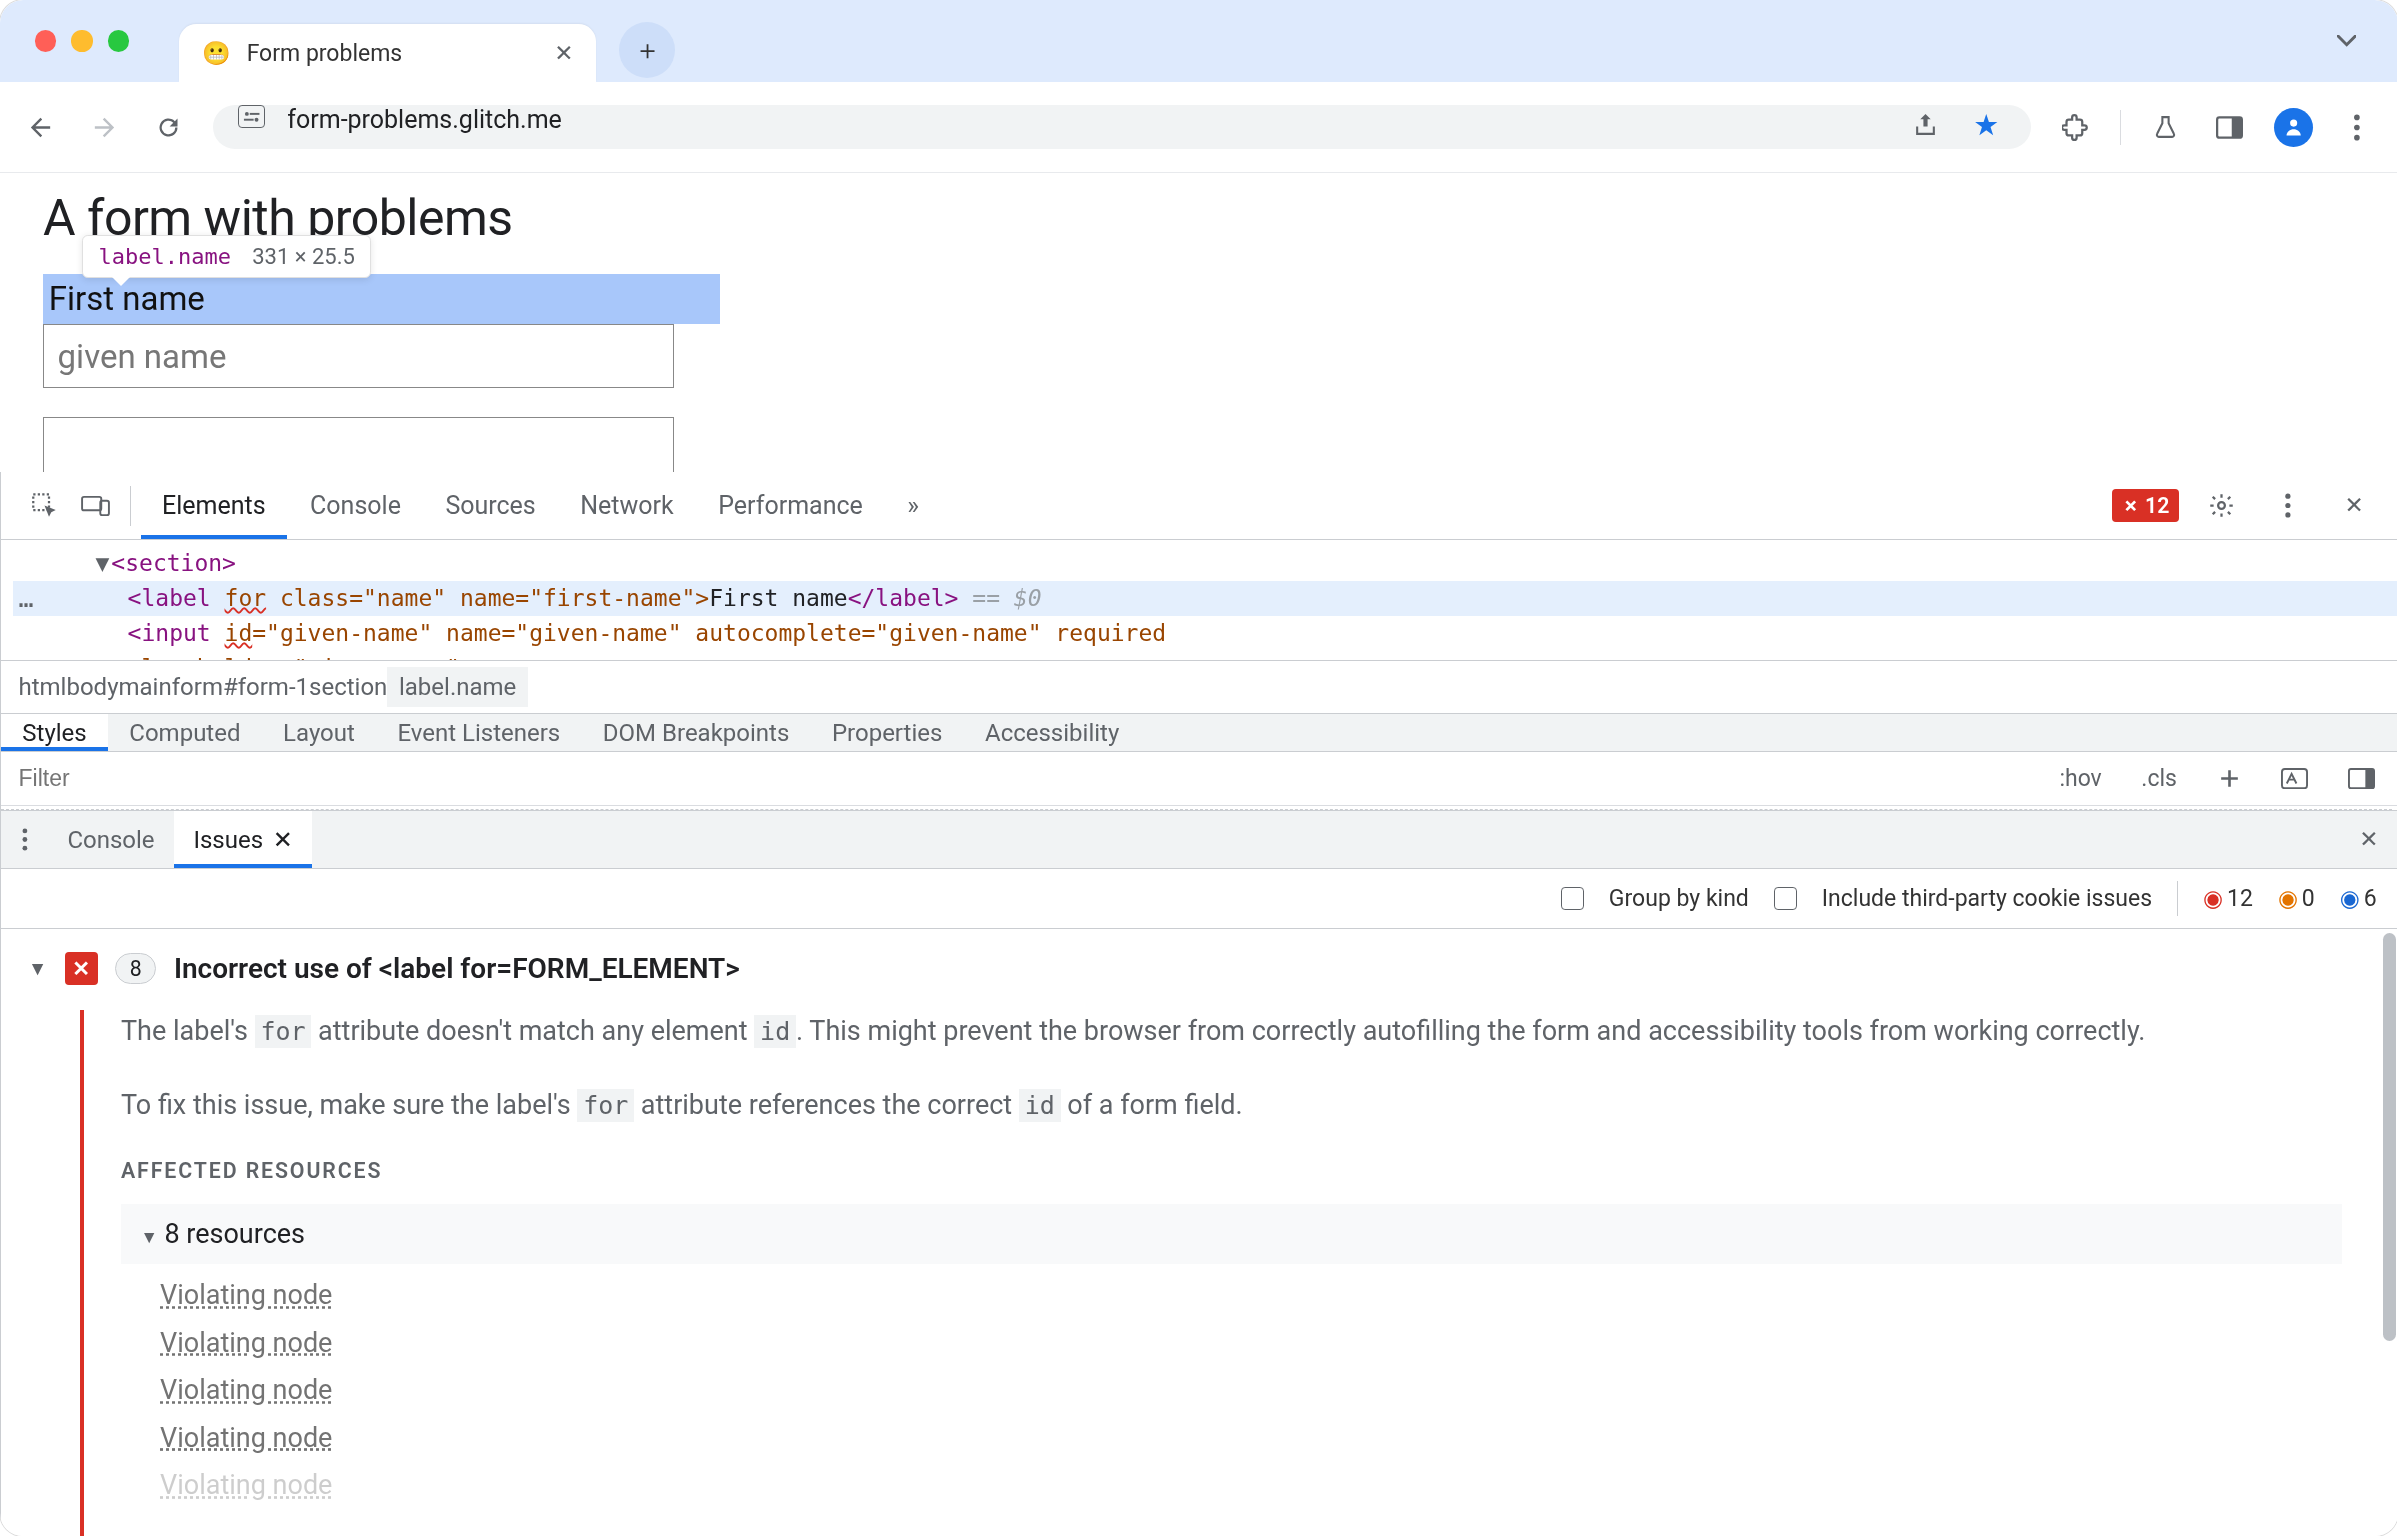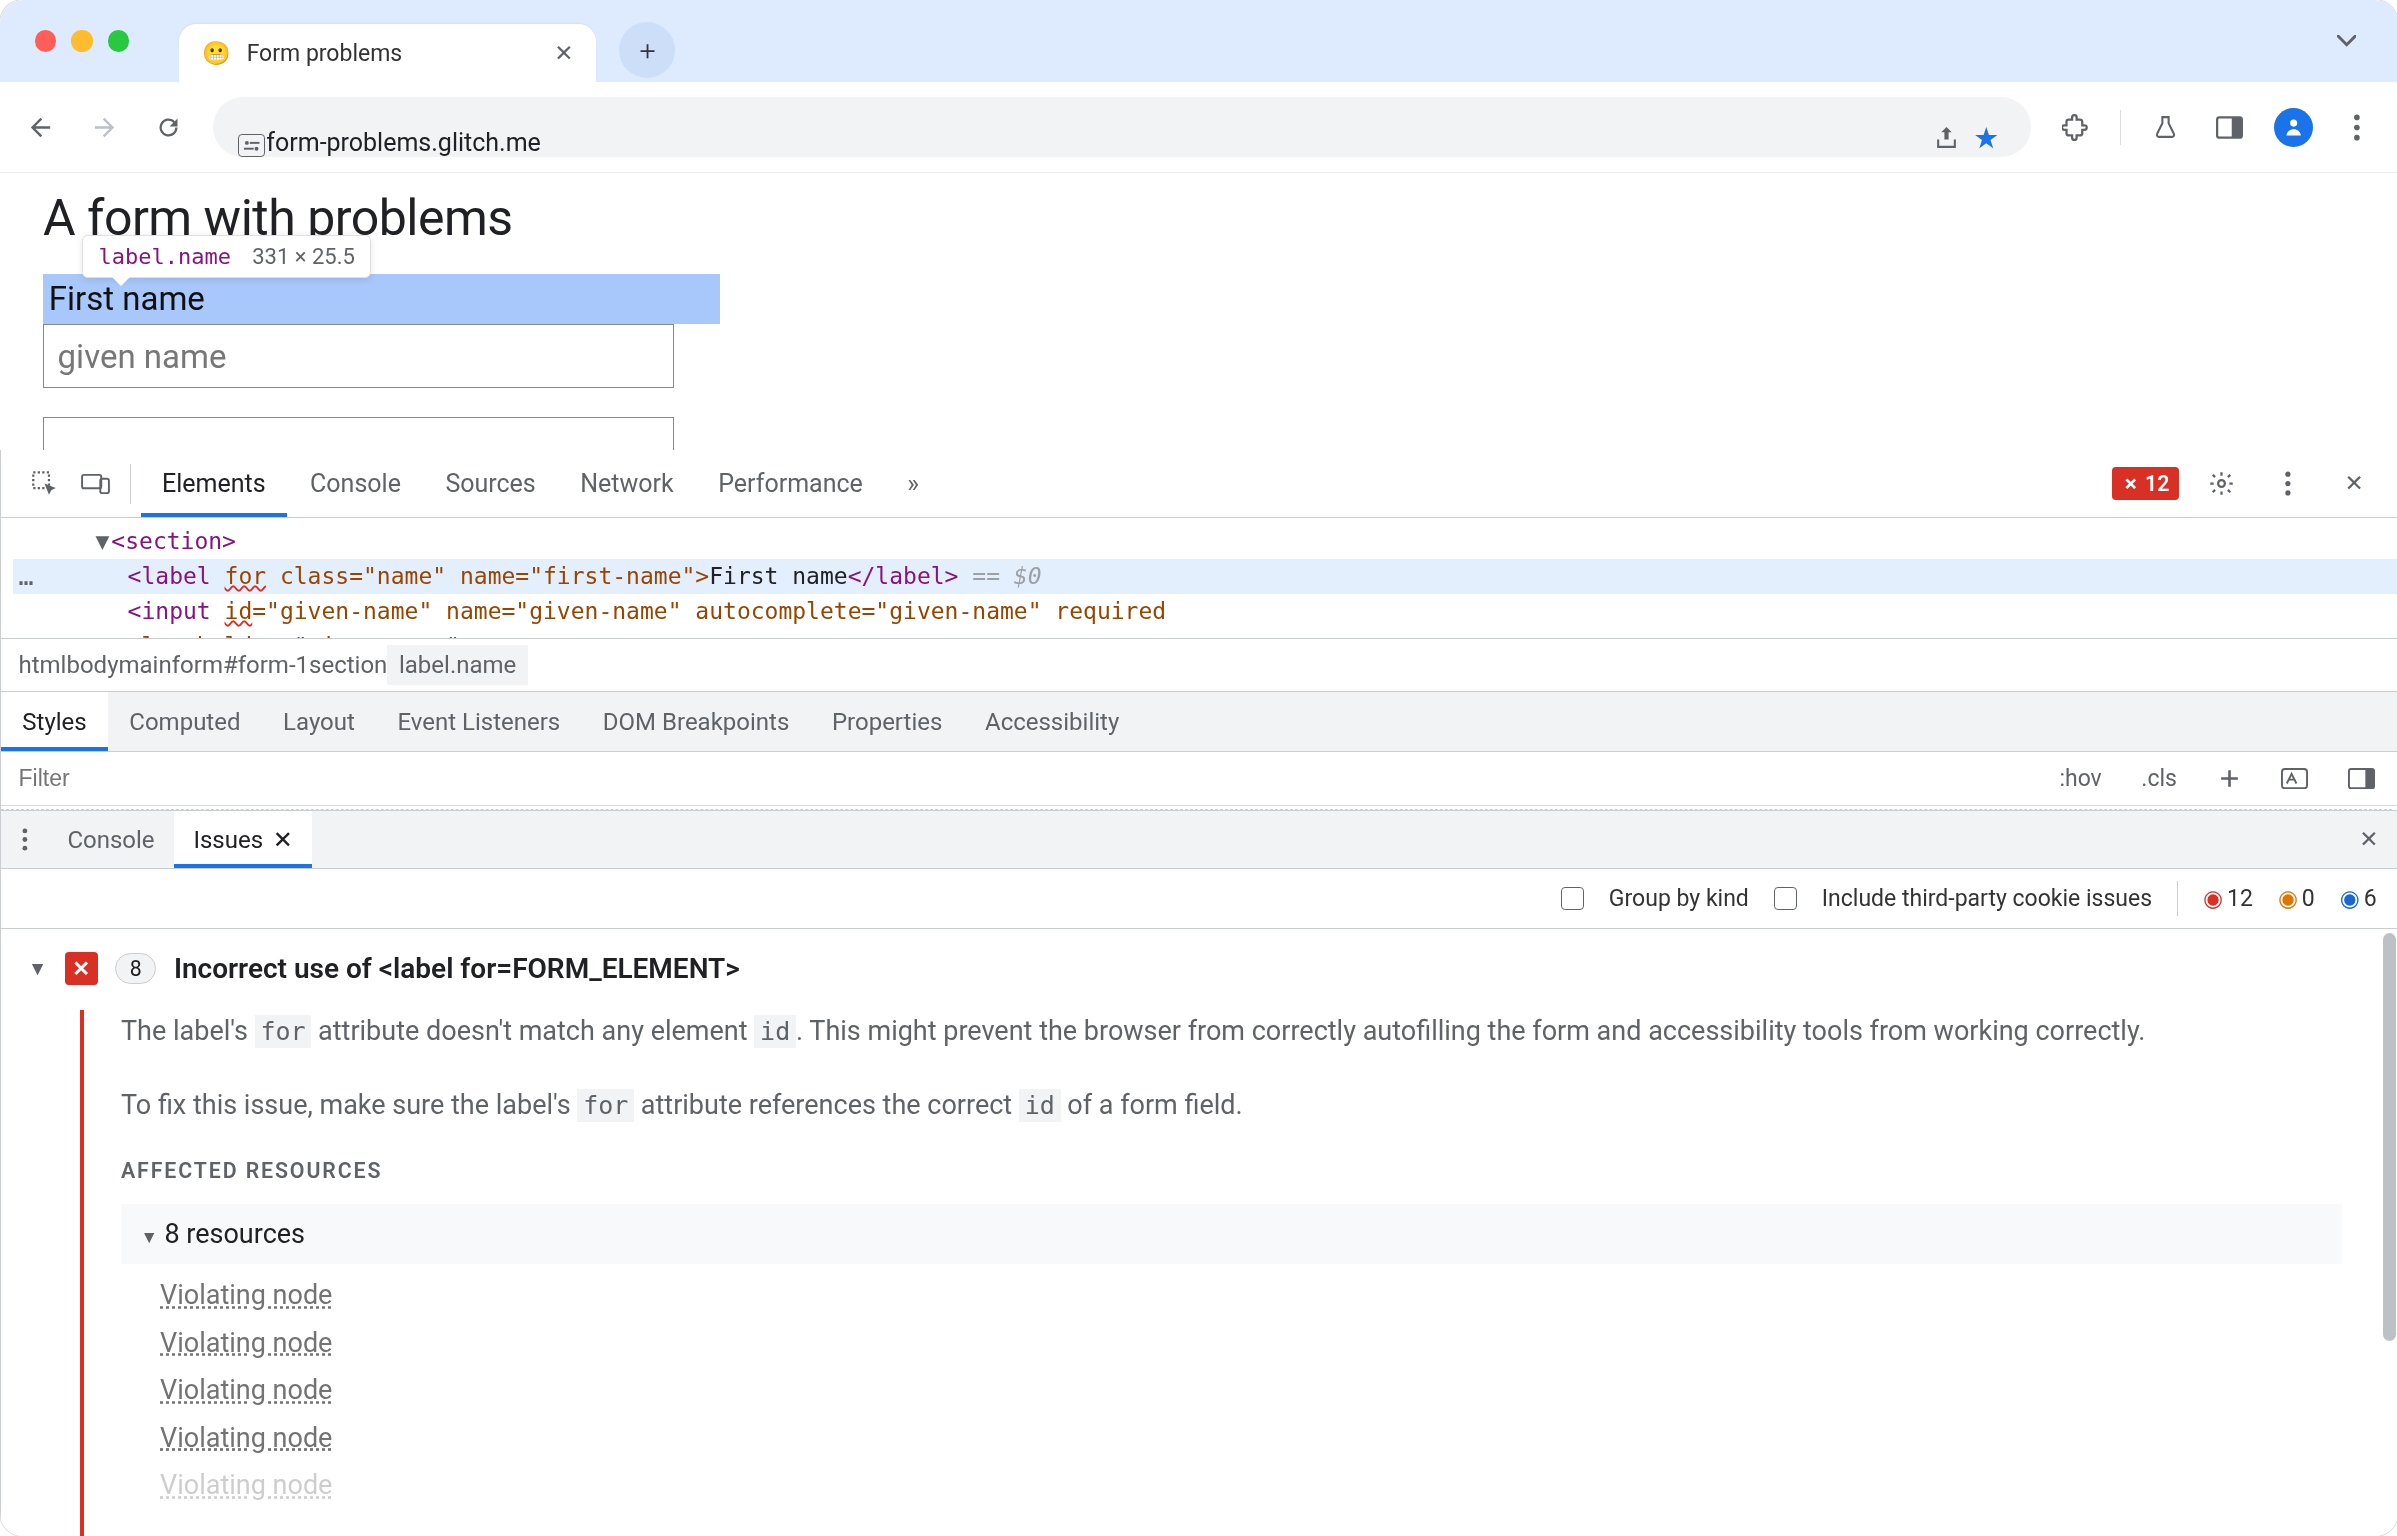--- a/index.html
+++ b/index.html
@@ -20,21 +20,21 @@
 .tab-title { font-size: 23px; color: #333; flex: 1; }
 .tab-close { font-size: 23px; color: #5f6368; cursor: pointer; }
 .newtab { width: 56px; height: 56px; border-radius: 50%; background: #cddef9; display: flex; align-items: center; justify-content: center; margin-left: 23px; margin-bottom: 3.9px; font-size: 27px; color: #333; }
 .spacer { flex: 1; }
 .tab-dropdown { width: 45px; height: 45px; border-radius: 50%; display: flex; align-items: center; justify-content: center; margin-right: 17.5px; color: #5f6368; }
 
 
 .toolbar { height: 91px; background: #fff; display: flex; align-items: center; padding: 0 21.3px; gap: 25px; border-bottom: 1px solid #e8eaed; }
 .navbtn { width: 39px; height: 39px; display: flex; align-items: center; justify-content: center; color: #5f6368; font-size: 27px; }
 .navbtn.disabled { color: #bdc1c6; }
-.omnibox { flex: 1; height: 60px; background: #f1f3f4; border-radius: 31px; display: flex; align-items: flex-end; padding: 0 25px; gap: 1px; }
+.omnibox { flex: 1; height: 44px; background: #f1f3f4; border-radius: 31px; display: flex; align-items: flex-start; padding: 0 25px; gap: 22px; }
 .omnibox-icon { width: 27px; height: 23px; border: 1.9px solid #5f6368; border-radius: 3.9px; position: relative; font-size: 13.6px; display: flex; align-items: center; justify-content: center; }
 .omnibox-url { font-size: 25px; color: #202124; }
 .tbicon { width: 39px; height: 39px; display: flex; align-items: center; justify-content: center; color: #5f6368; cursor: pointer; }
 .star-filled { color: #1a73e8; font-size: 29px; }
 .tb-divider { width: 1px; height: 35px; background: #dadce0; }
 .avatar { width: 39px; height: 39px; border-radius: 50%; background: #1a73e8; display: flex; align-items: center; justify-content: center; color: #fff; font-size: 21.3px; }
 
 
 .content { display: flex; height: calc(100% - 173px); flex-direction: column; }
 
@@ -75,21 +75,21 @@
 .tok-muted { color: #9aa0a6; font-style: italic; }
 .domline .caret { color: #5f6368; margin-right: 1.9px; }
 .dots { position: absolute; left: 17.5px; top: 47px; color: #5f6368; font-size: 25px; letter-spacing: 1.9px; }
 
 
 .crumb { height: 54px; border-top: 1px solid #cacdd1; border-bottom: 1px solid #cacdd1; display: flex; align-items: center; padding: 0 17.5px; font-family: inherit; font-size: 24px; }
 .crumb span { color: #5f6368; }
 .crumb .cur { background: #f1f3f4; padding: 5.8px 11.6px; color: #5f6368; }
 
 
-.subtabs { display: flex; align-items: stretch; height: 60px; border-bottom: 1px solid #cacdd1; background: #f1f3f4; text-align: center; }
+.subtabs { display: flex; align-items: stretch; height: 38px; border-bottom: 1px solid #cacdd1; background: #f1f3f4; text-align: center; }
 .subtab { padding: 0 21.3px; display: flex; align-items: center; color: #5f6368; font-size: 24px; }
 .subtab.on { color: #202124; box-shadow: inset 0 -3.9px 0 #1a73e8; background: #fff; }
 
 
 .filterrow { height: 54px; display: flex; align-items: center; padding: 0 17.5px; gap: 28px; border-bottom: 1px solid #dadce0; }
 .filterrow input { border: none; font-size: 23px; color: #5f6368; outline: none; flex: 1; background: transparent; }
 .filterrow .tool { color: #5f6368; font-size: 23px; cursor: pointer; padding: 0 5.8px; }
 .dashed-border { height: 3.9px; border-bottom: 1.9px dashed #cacdd1; margin-right: 5.8px; }
 
 

